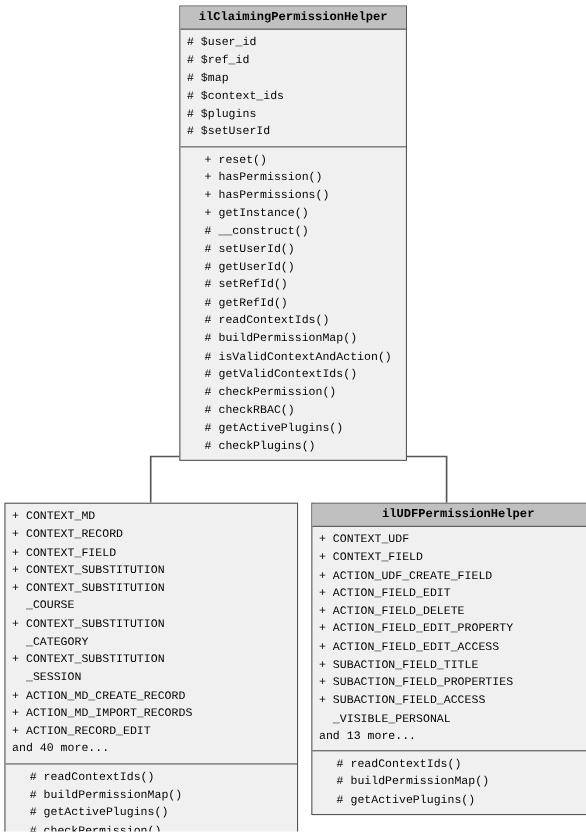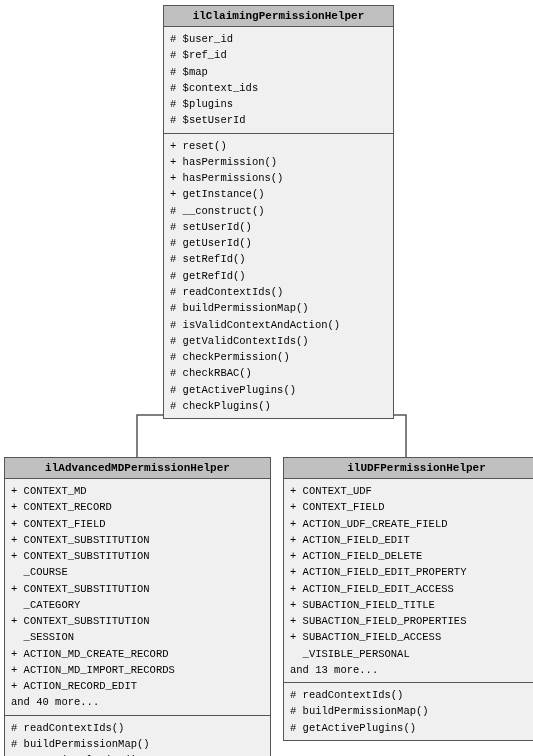--- a/index.html
+++ b/index.html
@@ -37,20 +37,21 @@
     .uml-box-section {
       border-bottom: 1px solid #555;
       padding: 4px 6px;
       line-height: 1.55;
       font-size: 10.5px;
       white-space: pre;
     }
 
     .uml-box-section:last-child {
       border-bottom: none;
+      margin-left: 16px;
     }
 
     
     .arrows-svg {
       position: absolute;
       top: 0;
       left: 0;
       width: 533px;
       height: 756px;
       pointer-events: none;
@@ -72,21 +73,21 @@
       </marker>
     </defs>
 
     <polyline points="137,457 137,415 220,415 220,348" fill="none" stroke="#555" stroke-width="1.5"></polyline>
     <polygon points="213,348 220,337 227,348" fill="white" stroke="#555" stroke-width="1.5"></polygon>
 
     <polyline points="406,457 406,415 310,415 310,348" fill="none" stroke="#555" stroke-width="1.5"></polyline>
     <polygon points="303,348 310,337 317,348" fill="white" stroke="#555" stroke-width="1.5"></polygon>
   </svg>
 
-  <div class="uml-box" style="left: 163px; top: 5px; width: 231px;">
+  <div class="uml-box" style="left: 163px; top: 5px; width: 207px;">
     <div class="uml-box-title">ilClaimingPermissionHelper</div>
     <div class="uml-box-section"># $user_id
 # $ref_id
 # $map
 # $context_ids
 # $plugins
 # $setUserId</div>
     <div class="uml-box-section">+ reset()
 + hasPermission()
 + hasPermissions()
@@ -100,21 +101,20 @@
 # buildPermissionMap()
 # isValidContextAndAction()
 # getValidContextIds()
 # checkPermission()
 # checkRBAC()
 # getActivePlugins()
 # checkPlugins()</div>
   </div>
 
   <div class="uml-box" style="left: 4px; top: 457px; width: 267px;">
-    <div class="uml-box-title">ilAdvancedMDPermissionHelper</div>
     <div class="uml-box-section">+ CONTEXT_MD
 + CONTEXT_RECORD
 + CONTEXT_FIELD
 + CONTEXT_SUBSTITUTION
 + CONTEXT_SUBSTITUTION
   _COURSE
 + CONTEXT_SUBSTITUTION
   _CATEGORY
 + CONTEXT_SUBSTITUTION
   _SESSION

